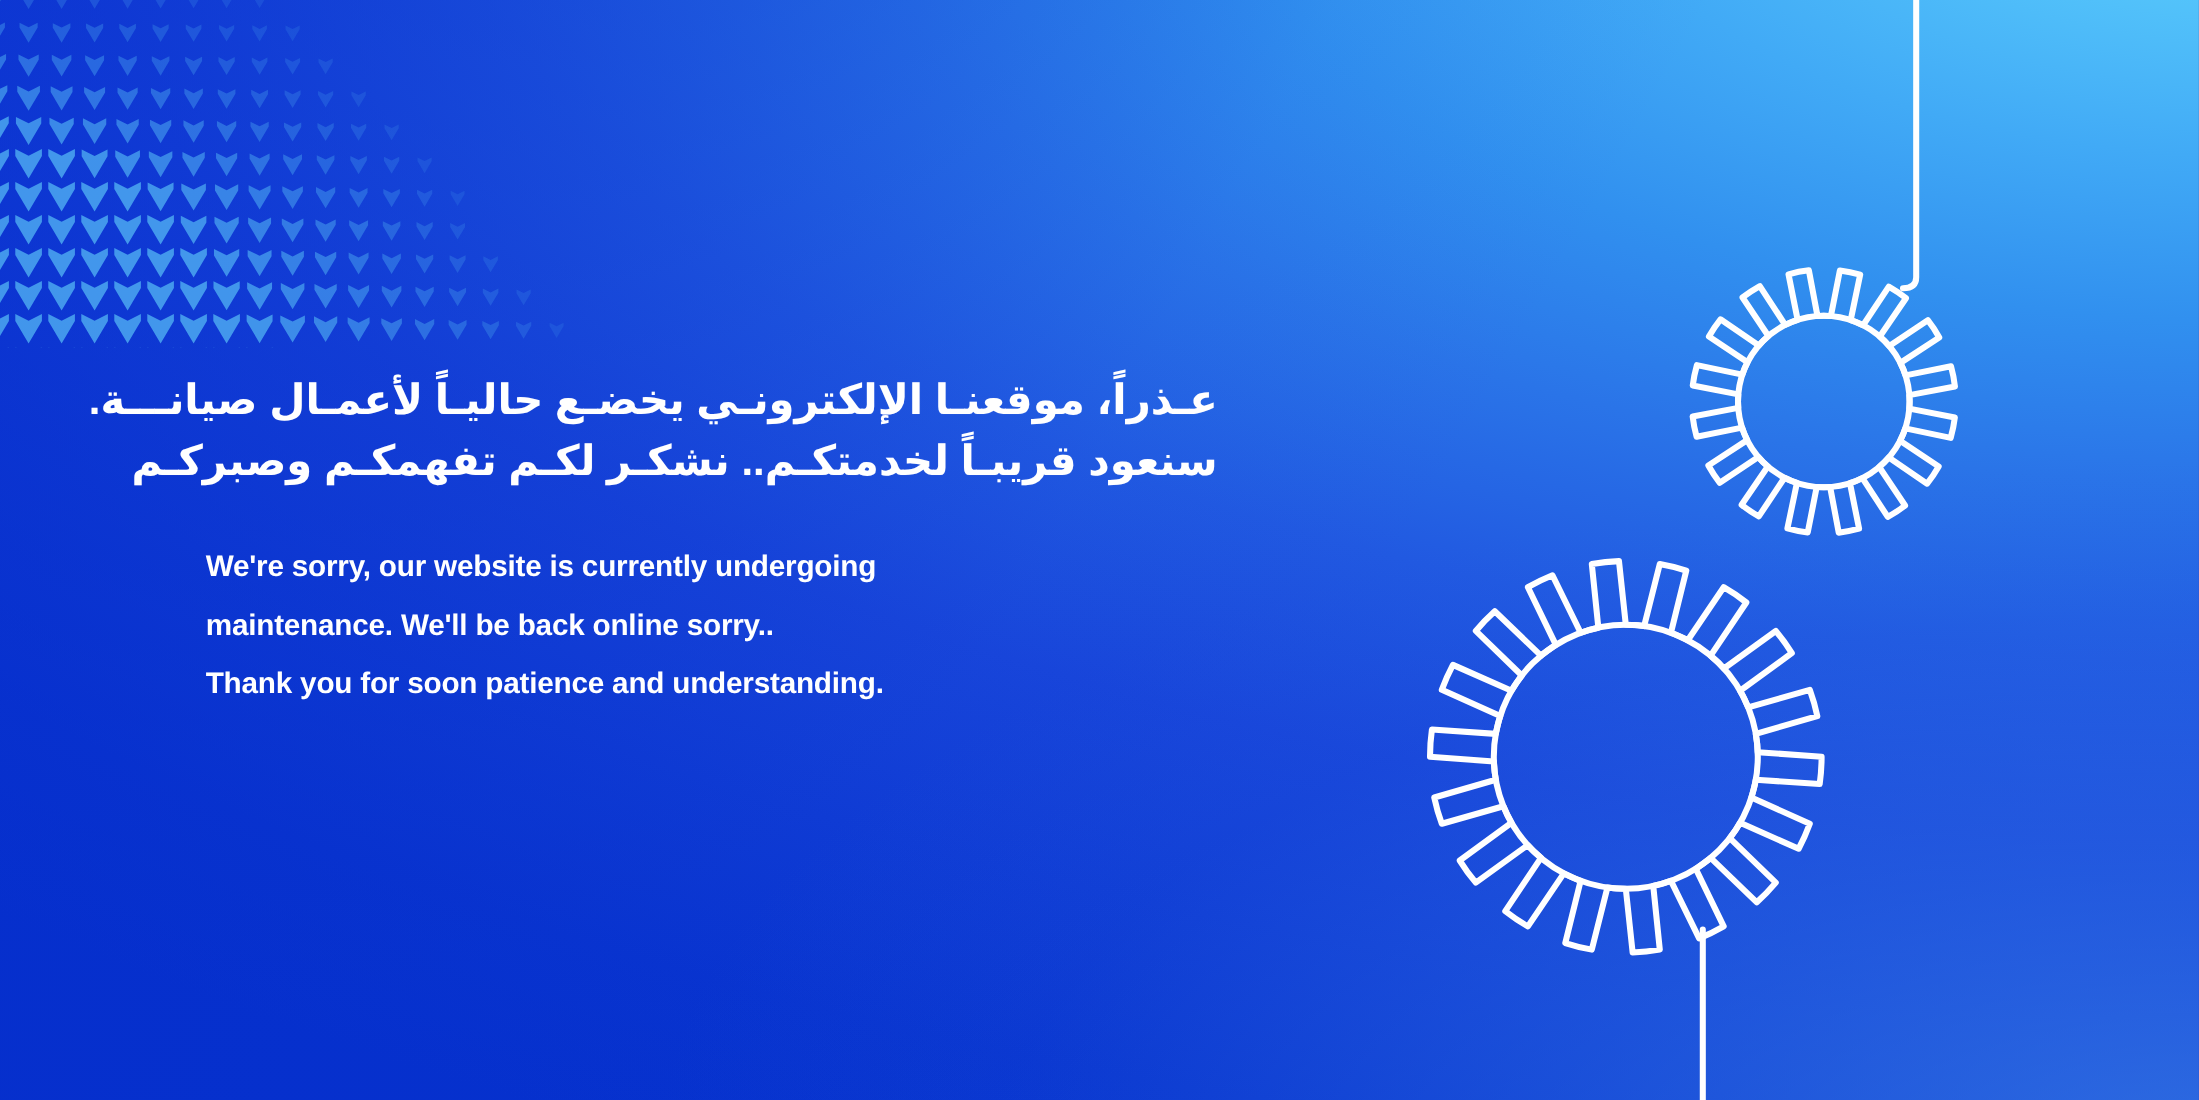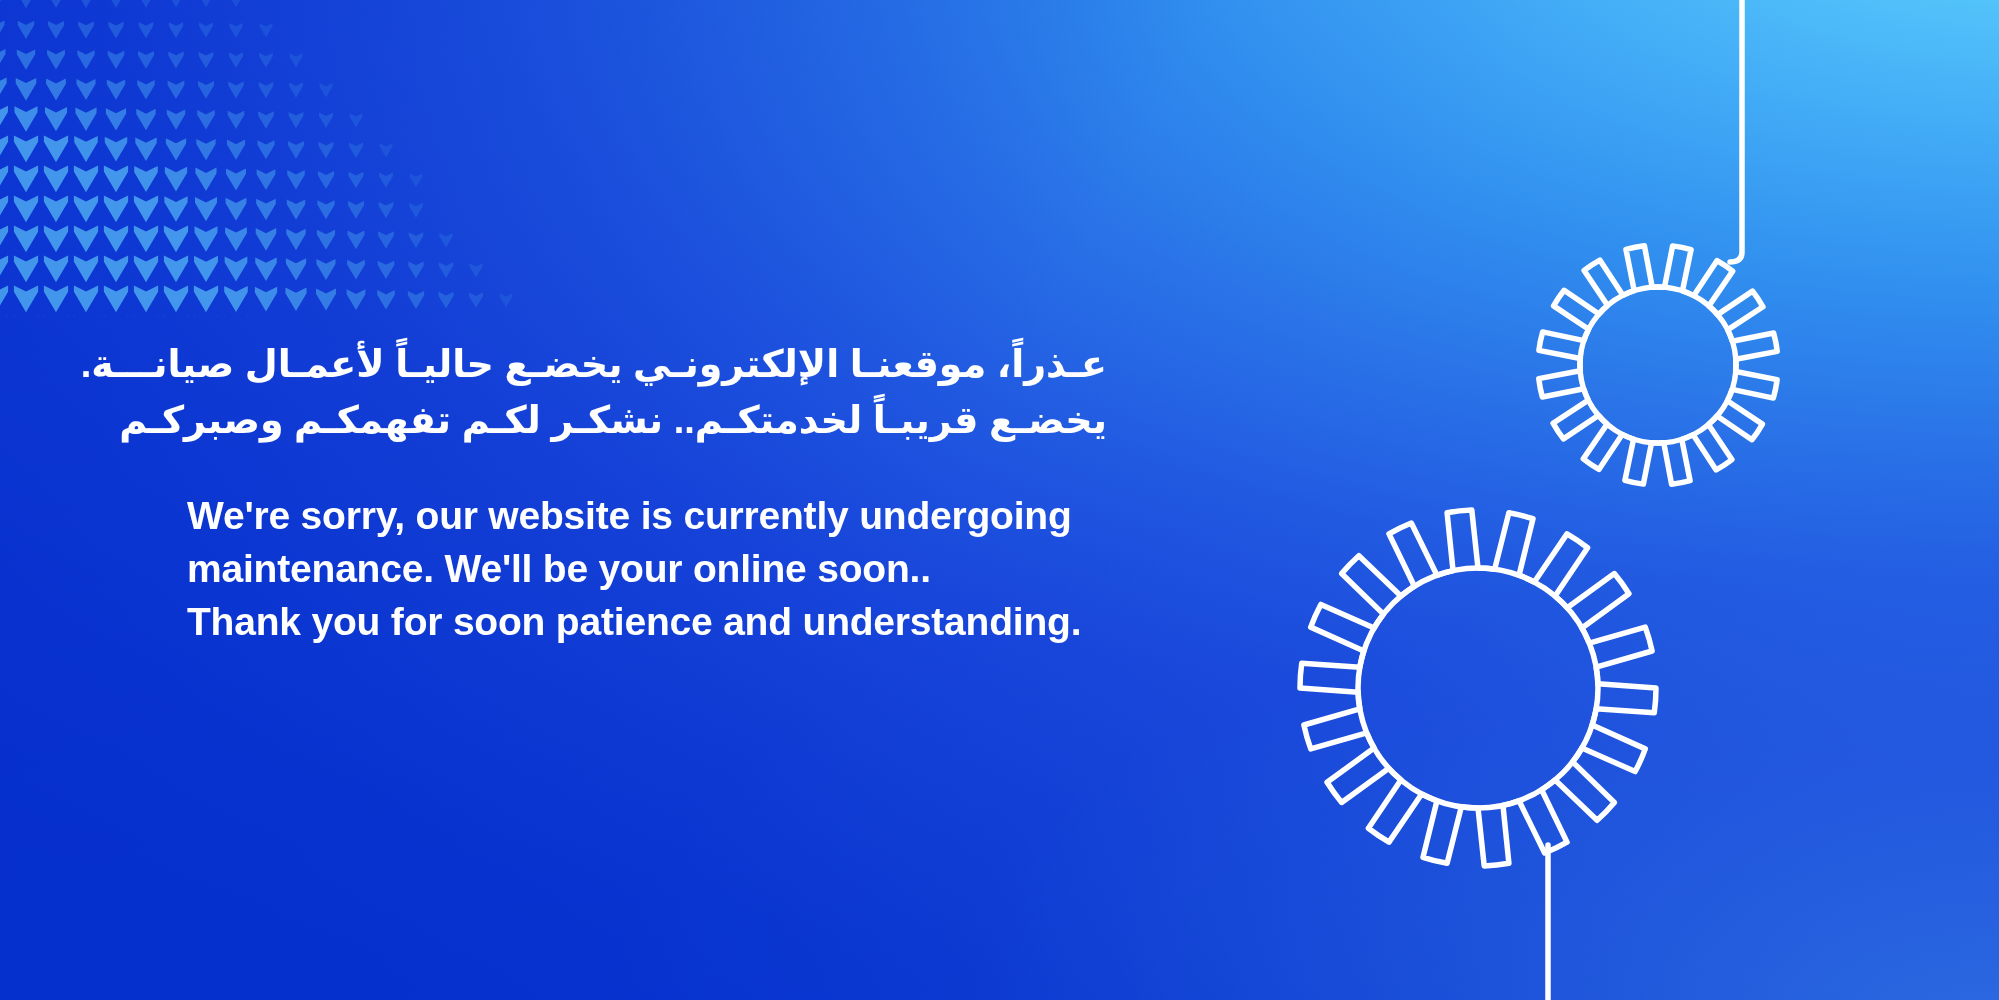--- a/index.html
+++ b/index.html
@@ -88,21 +88,21 @@
     line-height:56px;
     letter-spacing:0px;
     width:920px;
     text-shadow:0 0 1px rgba(255,255,255,0.18);
   }
   .ar-block .ar-line { display:block; white-space:nowrap; }
 
   .en-block {
     margin-top:41px;
     color:#ffffff;
-    font-size:39px;
+    font-size:27px;
     font-weight:700;
     line-height:53px;
     letter-spacing:-0.2px;
     white-space:nowrap;
   }
   .en-block .en-line { display:block; }
 </style>
 </head>
 <body>
 
@@ -1435,23 +1435,23 @@
       <path id="gear-large-path" d="M 1453.05 570.62 L 1447.09 512.70 A 178.00 178.00 0 0 1 1471.79 510.11 L 1478.00 568.00 A 122.40 122.40 0 0 1 1494.70 569.17 L 1508.91 512.70 A 178.00 178.00 0 0 1 1533.01 518.71 L 1519.04 575.24 A 122.40 122.40 0 0 1 1534.34 582.05 L 1567.00 533.85 A 178.00 178.00 0 0 1 1587.59 547.73 L 1555.13 596.07 A 122.40 122.40 0 0 1 1567.18 607.70 L 1614.36 573.58 A 178.00 178.00 0 0 1 1628.95 593.67 L 1581.92 628.00 A 122.40 122.40 0 0 1 1589.26 643.05 L 1645.27 627.12 A 178.00 178.00 0 0 1 1652.11 650.99 L 1596.18 667.16 A 122.40 122.40 0 0 1 1597.93 683.81 L 1656.00 688.00 A 178.00 178.00 0 0 1 1654.27 712.77 L 1596.18 708.84 A 122.40 122.40 0 0 1 1592.13 725.08 L 1645.27 748.88 A 178.00 178.00 0 0 1 1635.16 771.57 L 1581.92 748.00 A 122.40 122.40 0 0 1 1572.56 761.88 L 1614.36 802.42 A 178.00 178.00 0 0 1 1597.11 820.28 L 1555.13 779.93 A 122.40 122.40 0 0 1 1541.59 789.77 L 1567.00 842.15 A 178.00 178.00 0 0 1 1544.68 853.04 L 1519.04 800.76 A 122.40 122.40 0 0 1 1502.95 805.38 L 1508.91 863.30 A 178.00 178.00 0 0 1 1484.21 865.89 L 1478.00 808.00 A 122.40 122.40 0 0 1 1461.30 806.83 L 1447.09 863.30 A 178.00 178.00 0 0 1 1422.99 857.29 L 1436.96 800.76 A 122.40 122.40 0 0 1 1421.66 793.95 L 1389.00 842.15 A 178.00 178.00 0 0 1 1368.41 828.27 L 1400.87 779.93 A 122.40 122.40 0 0 1 1388.82 768.30 L 1341.64 802.42 A 178.00 178.00 0 0 1 1327.05 782.33 L 1374.08 748.00 A 122.40 122.40 0 0 1 1366.74 732.95 L 1310.73 748.88 A 178.00 178.00 0 0 1 1303.89 725.01 L 1359.82 708.84 A 122.40 122.40 0 0 1 1358.07 692.19 L 1300.00 688.00 A 178.00 178.00 0 0 1 1301.73 663.23 L 1359.82 667.16 A 122.40 122.40 0 0 1 1363.87 650.92 L 1310.73 627.12 A 178.00 178.00 0 0 1 1320.84 604.43 L 1374.08 628.00 A 122.40 122.40 0 0 1 1383.44 614.12 L 1341.64 573.58 A 178.00 178.00 0 0 1 1358.89 555.72 L 1400.87 596.07 A 122.40 122.40 0 0 1 1414.41 586.23 L 1389.00 533.85 A 178.00 178.00 0 0 1 1411.32 522.96 L 1436.96 575.24 A 122.40 122.40 0 0 1 1453.05 570.62 Z"></path>
       <circle id="hub-small" cx="1658" cy="365" r="78"></circle>
       <circle id="hub-large" cx="1478" cy="688" r="120"></circle>
     </g>
   </svg>
 
   <div class="copy">
 
     <div class="ar-block" dir="rtl">
       <span class="ar-line">عـذراً، موقعنـا الإلكترونـي يخضـع حاليـاً لأعمـال صيانـــة.</span>
-      <span class="ar-line">يخضـع قريبـاً لخدمتكـم.. نشكـر لكـم تفهمكـم وصبركـم</span>
+      <span class="ar-line">سنعود قريبـاً لخدمتكـم.. نشكـر لكـم تفهمكـم وصبركـم</span>
     </div>
 
     <div class="en-block" dir="ltr">
       <span class="en-line">We're sorry, our website is currently undergoing</span>
-      <span class="en-line">maintenance. We'll be your online soon..</span>
+      <span class="en-line">maintenance. We'll be back online sorry..</span>
       <span class="en-line">Thank you for soon patience and understanding.</span>
     </div>
 
   </div>
 </div>
 
 </body></html>

